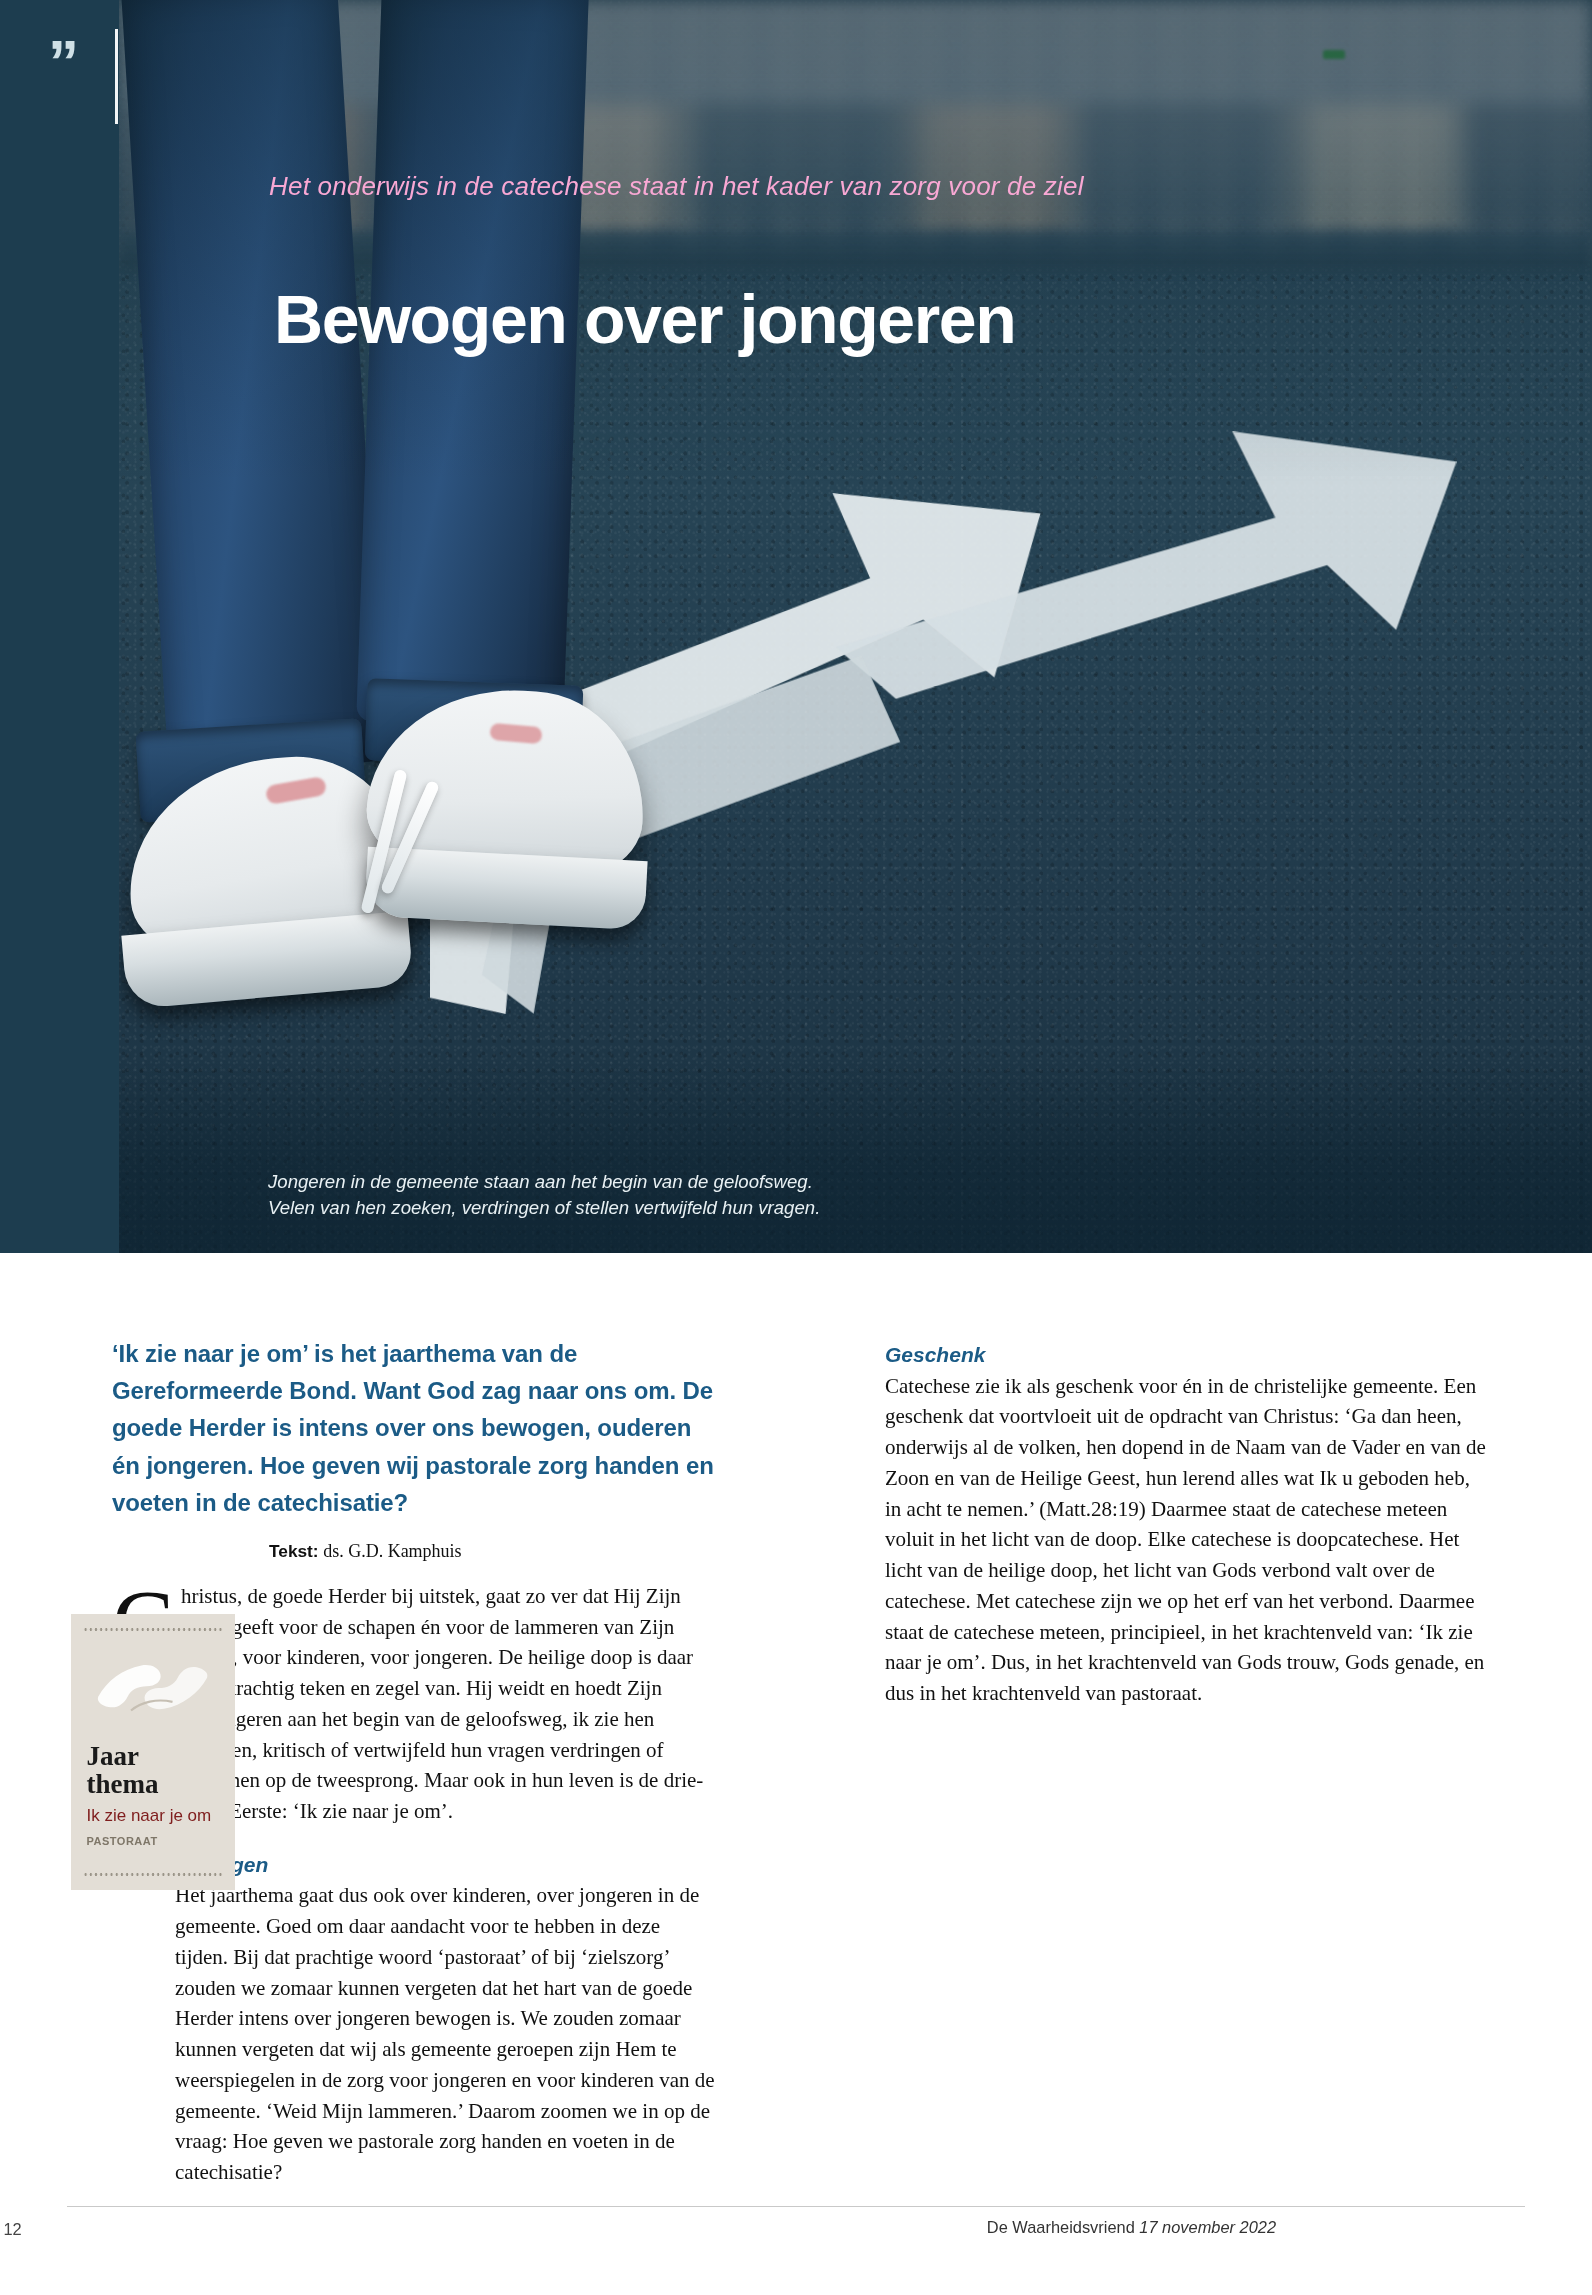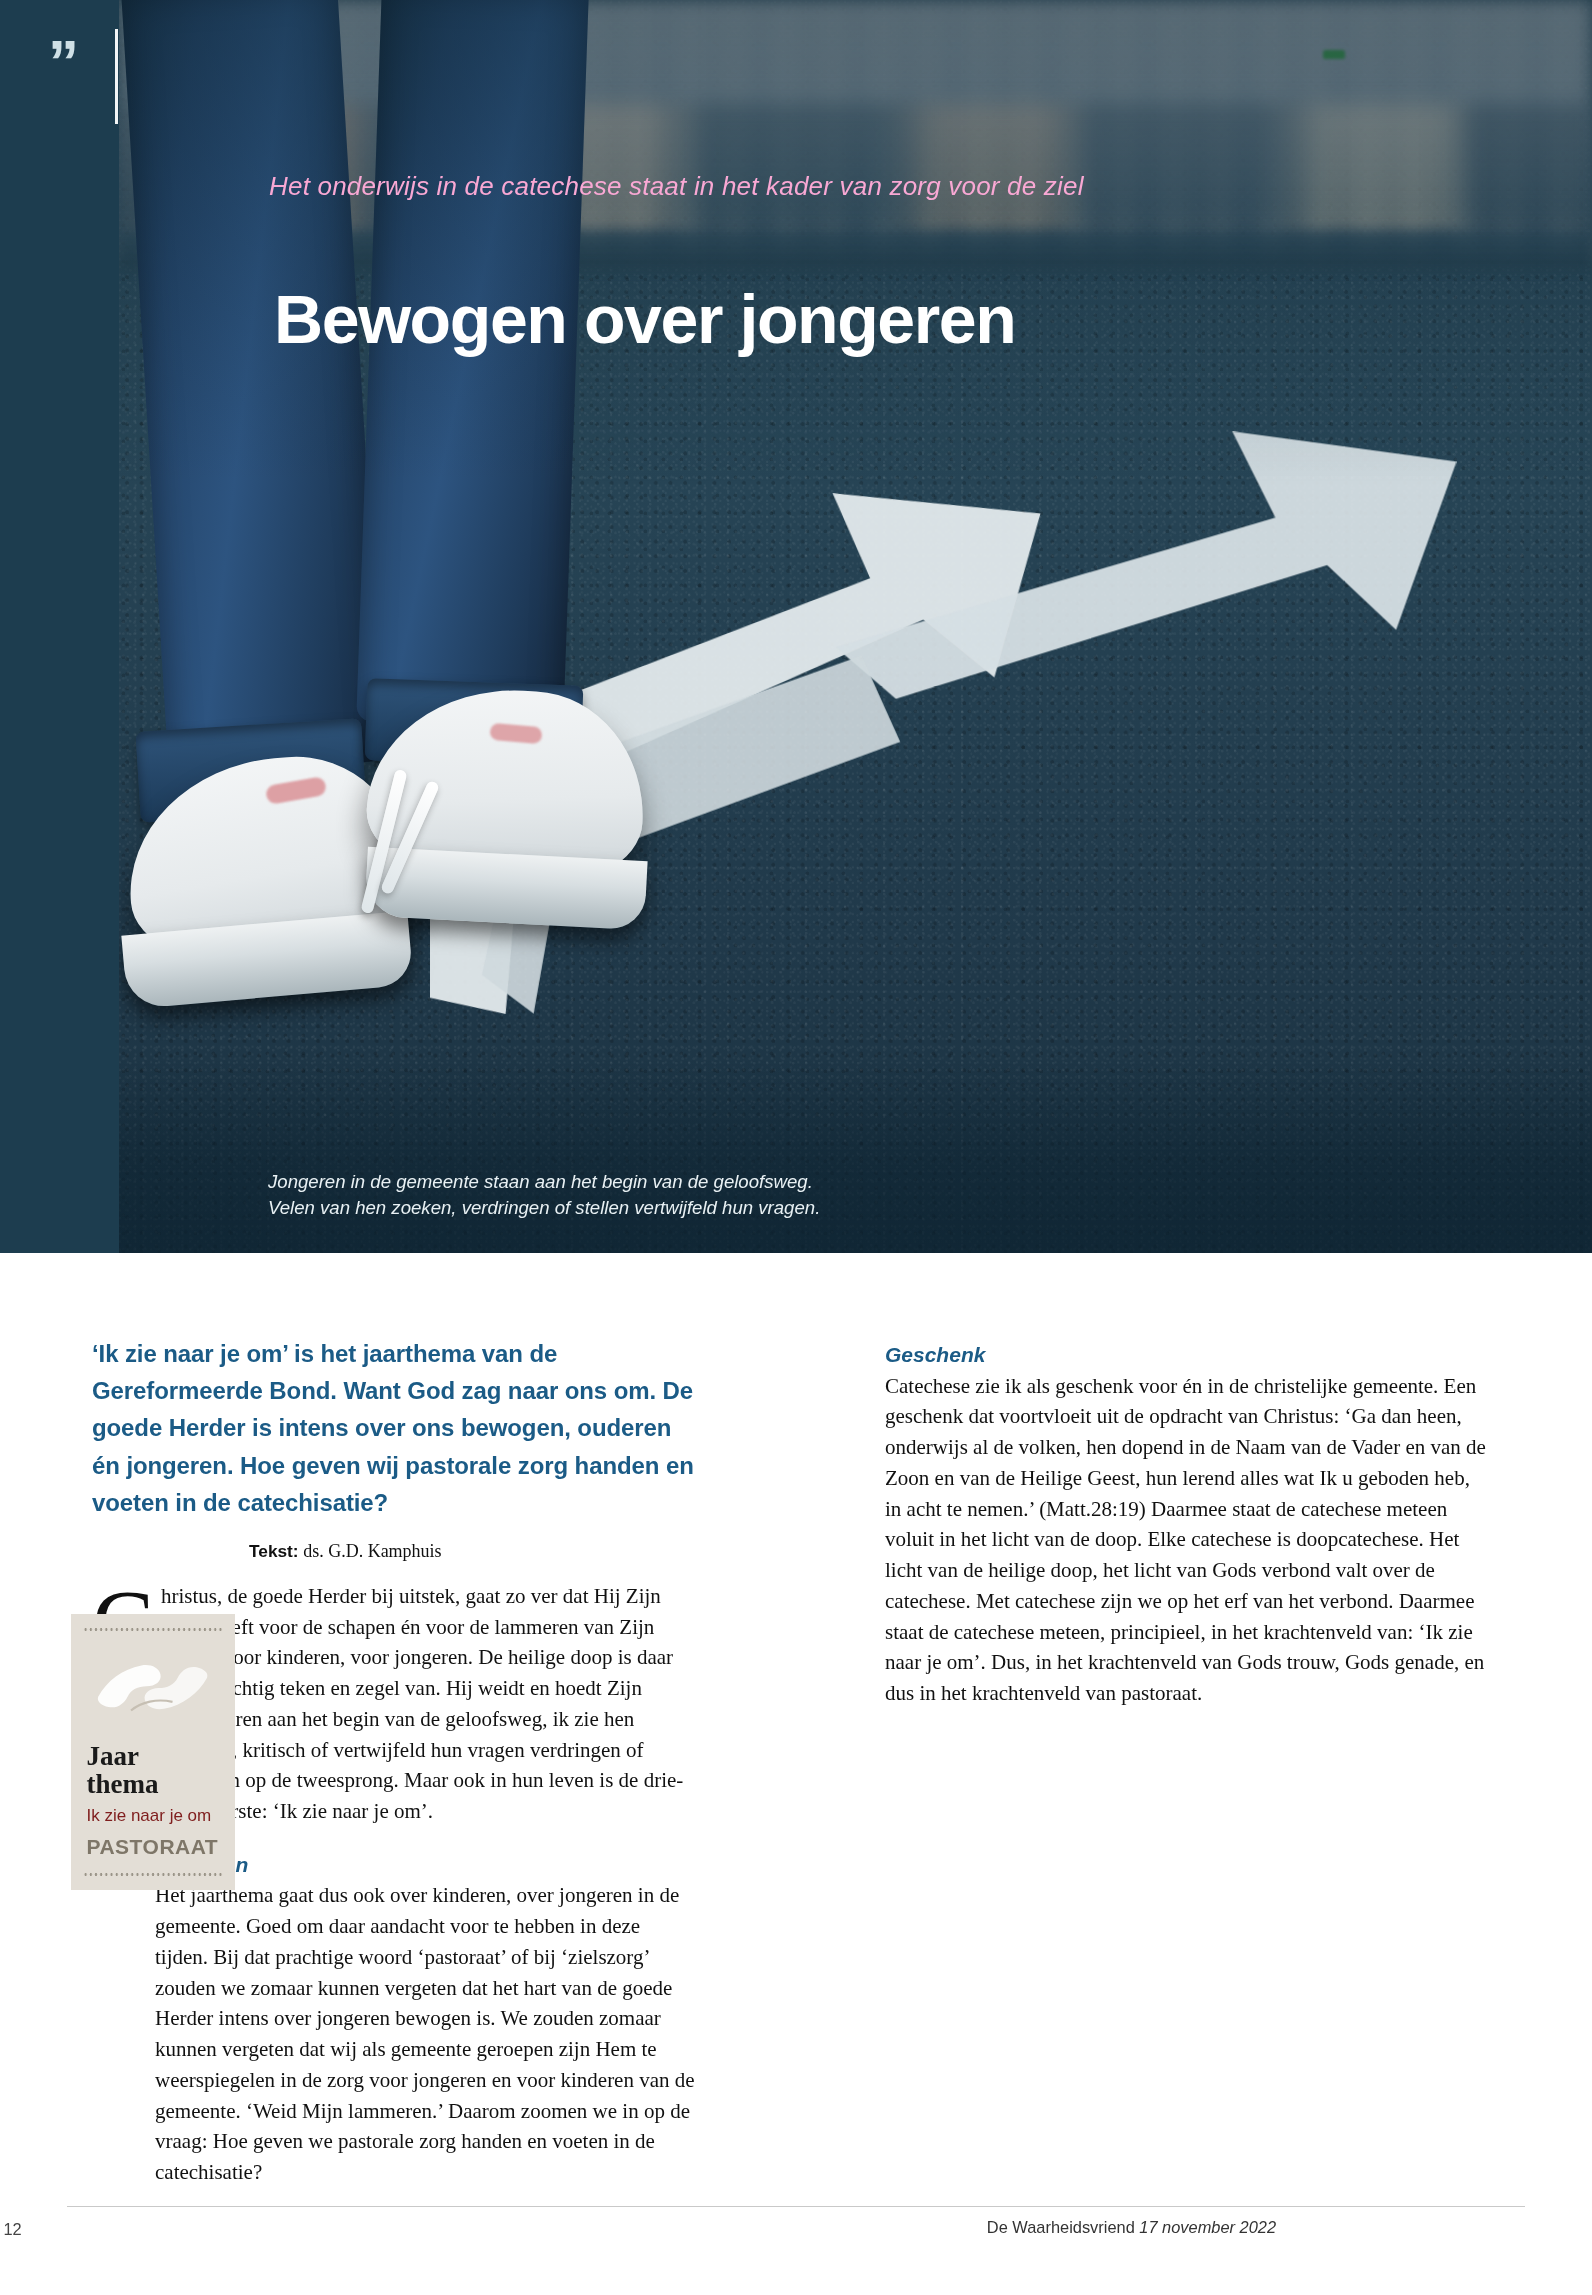--- a/index.html
+++ b/index.html
@@ -232,21 +232,21 @@
 
   
   .body-wrap {
     position: absolute;
     left: 0; top: 1253px;
     width: 1592px; height: 1042px;
     background: #ffffff;
   }
   .col-left {
     position: absolute;
-    left: 92px; top: 82px;
+    left: 112px; top: 82px;
     width: 604px;
   }
   .col-right {
     position: absolute;
     left: 885px; top: 82px;
     width: 604px;
   }
 
   .intro {
     color: #1b5b86;
@@ -287,21 +287,21 @@
     color: #1a1a1a;
   }
   .theme-sub {
     position: absolute; left: 15.5px; top: 192px;
     font-family: "Liberation Sans", sans-serif;
     font-size: 17px; color: #7f1d1d;
   }
   .theme-tag {
     position: absolute; left: 15.5px; top: 221px;
     font-family: "Liberation Sans", sans-serif;
-    font-weight: 700; font-size: 21px; letter-spacing: 0.5px;
+    font-weight: 700; font-size: 11px; letter-spacing: 0.5px;
     color: #7e7668;
   }
 
   .para {
     font-family: "Liberation Serif", serif;
     font-size: 21px;
     line-height: 1.465;
     color: #111111;
     text-align: left;
   }

